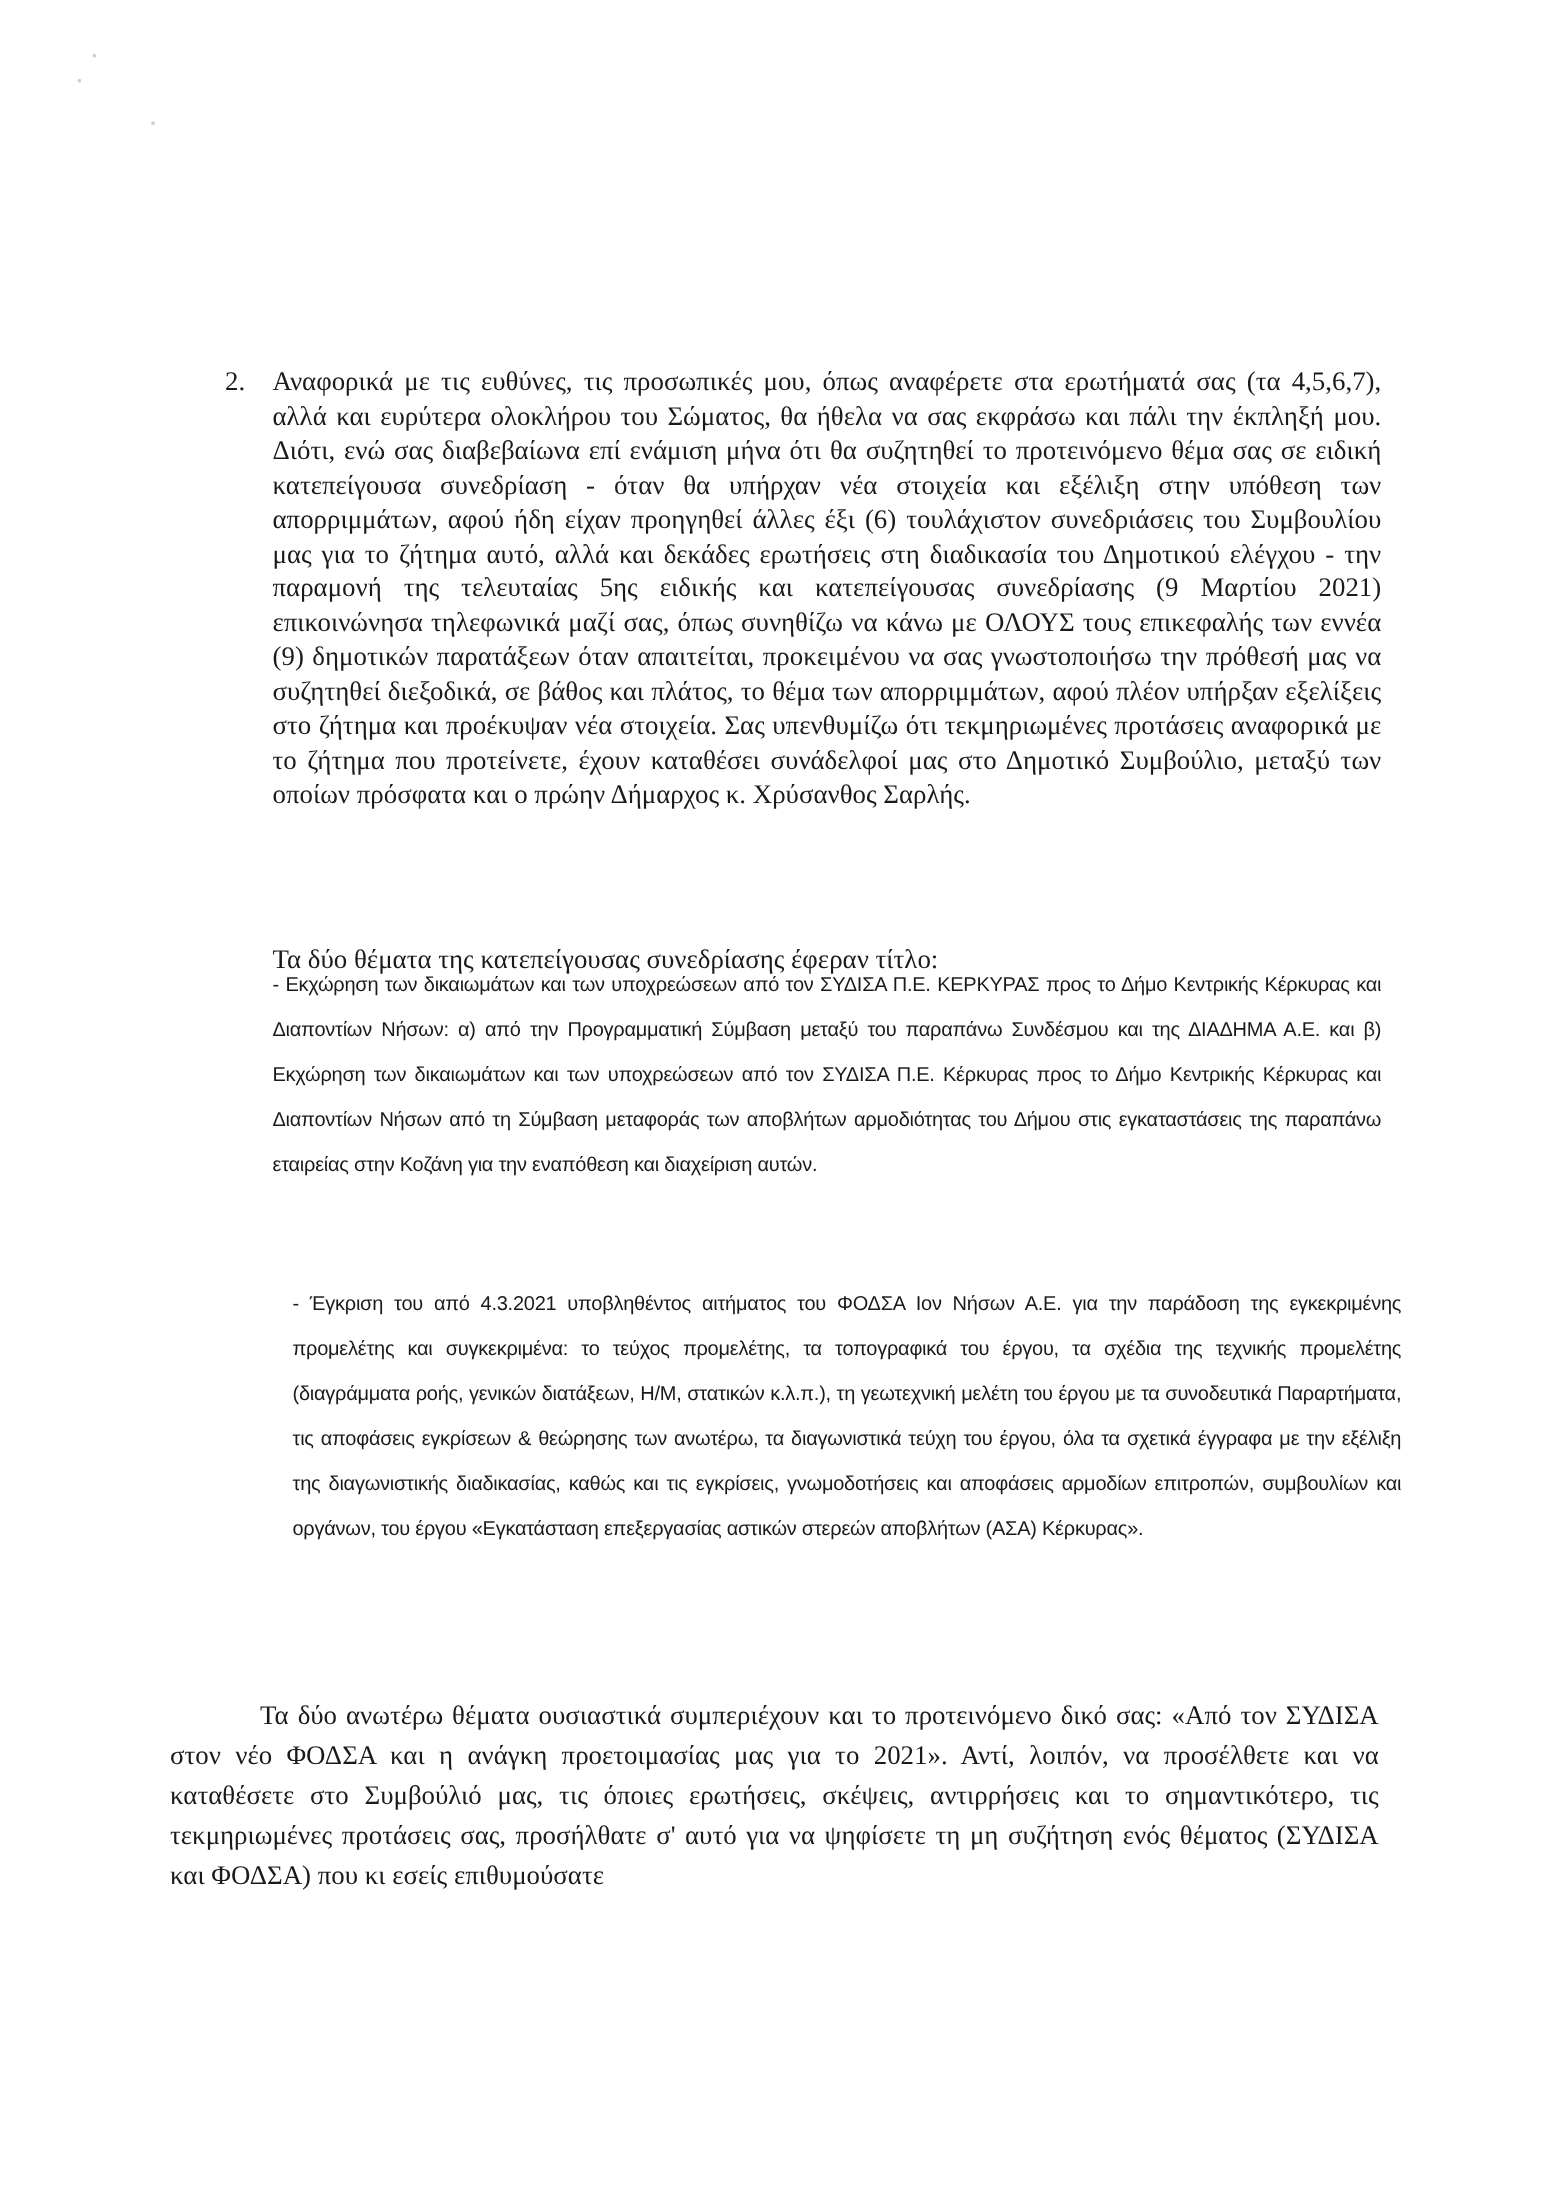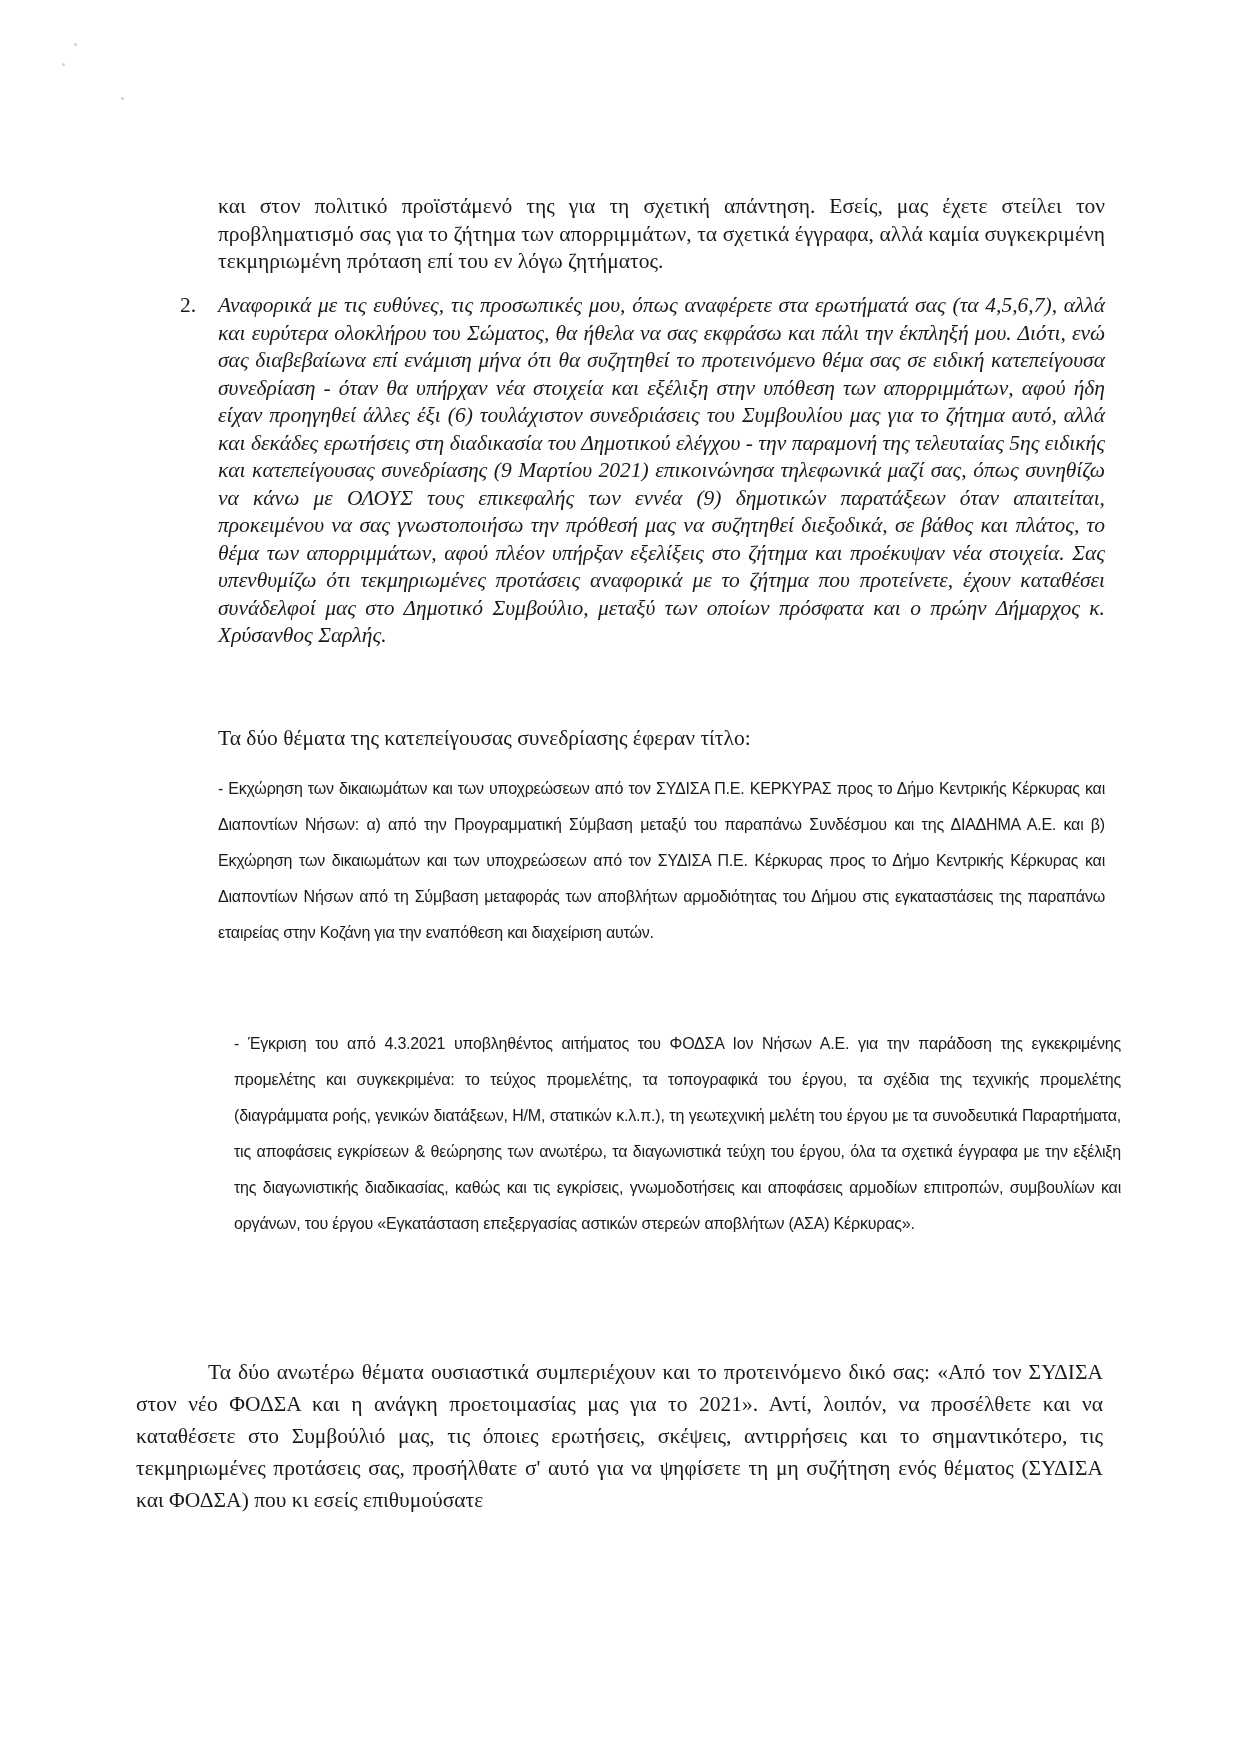--- a/index.html
+++ b/index.html
@@ -5,39 +5,36 @@
   html, body { margin: 0; padding: 0; background: #ffffff; }
   body { width: 1240px; height: 1754px; position: relative; overflow: hidden; color: #1a1a1a; }
   .page { position: absolute; left: 0; top: 0; width: 1240px; height: 1754px; background: #fff; }
   .serif { font-family: "Liberation Serif", "DejaVu Serif", serif; font-size: 21.5px; line-height: 27.5px; }
   .sans { font-family: "Liberation Sans", "DejaVu Sans", sans-serif; font-size: 16px; line-height: 36px; letter-spacing: -0.2px; }
   .block { position: absolute; text-align: justify; }
   .block p { margin: 0; }
   .cont { left: 218px; top: 193px; width: 887px; }
   .item2 { left: 180px; top: 292px; width: 925px; }
   .item2 .num { position: absolute; left: 0; top: 0; width: 38px; }
-  .item2 .body { margin-left: 38px; font-style: italic; }
-  .lead { left: 218px; top: 725px; width: 887px; }
+  .item2 .body { margin-left: 38px; }
+  .lead { left: 218px; top: 754px; width: 887px; }
   .topic1 { left: 218px; top: 771px; width: 887px; }
   .topic2 { left: 234px; top: 1026px; width: 887px; }
   .final { left: 136px; top: 1356px; width: 967px; text-indent: 72px; line-height: 32px; }
   .scan-dot { position: absolute; width: 3px; height: 3px; background: #cfcfcf; border-radius: 50%; }
 </style>
 </head>
 <body>
 
 <div class="page">
 
   <span class="scan-dot" style="left:74px;top:43px;"></span>
   <span class="scan-dot" style="left:62px;top:63px;"></span>
   <span class="scan-dot" style="left:121px;top:97px;"></span>
 
-  <div class="block serif cont">
-    <p>και στον πολιτικό προϊστάμενό της για τη σχετική απάντηση. Εσείς, μας έχετε στείλει τον προβληματισμό σας για το ζήτημα των απορριμμάτων, τα σχετικά έγγραφα, αλλά καμία συγκεκριμένη τεκμηριωμένη πρόταση επί του εν λόγω ζητήματος.</p>
-  </div>
 
   <div class="block serif item2">
     <span class="num">2.</span>
     <p class="body">Αναφορικά με τις ευθύνες, τις προσωπικές μου, όπως αναφέρετε στα ερωτήματά σας (τα 4,5,6,7), αλλά και ευρύτερα ολοκλήρου του Σώματος, θα ήθελα να σας εκφράσω και πάλι την έκπληξή μου. Διότι, ενώ σας διαβεβαίωνα επί ενάμιση μήνα ότι θα συζητηθεί το προτεινόμενο θέμα σας σε ειδική κατεπείγουσα συνεδρίαση - όταν θα υπήρχαν νέα στοιχεία και εξέλιξη στην υπόθεση των απορριμμάτων, αφού ήδη είχαν προηγηθεί άλλες έξι (6) τουλάχιστον συνεδριάσεις του Συμβουλίου μας για το ζήτημα αυτό, αλλά και δεκάδες ερωτήσεις στη διαδικασία του Δημοτικού ελέγχου - την παραμονή της τελευταίας 5ης ειδικής και κατεπείγουσας συνεδρίασης (9 Μαρτίου 2021) επικοινώνησα τηλεφωνικά μαζί σας, όπως συνηθίζω να κάνω με ΟΛΟΥΣ τους επικεφαλής των εννέα (9) δημοτικών παρατάξεων όταν απαιτείται, προκειμένου να σας γνωστοποιήσω την πρόθεσή μας να συζητηθεί διεξοδικά, σε βάθος και πλάτος, το θέμα των απορριμμάτων, αφού πλέον υπήρξαν εξελίξεις στο ζήτημα και προέκυψαν νέα στοιχεία. Σας υπενθυμίζω ότι τεκμηριωμένες προτάσεις αναφορικά με το ζήτημα που προτείνετε, έχουν καταθέσει συνάδελφοί μας στο Δημοτικό Συμβούλιο, μεταξύ των οποίων πρόσφατα και ο πρώην Δήμαρχος κ. Χρύσανθος Σαρλής.</p>
   </div>
 
   <div class="block serif lead">
     <p>Τα δύο θέματα της κατεπείγουσας συνεδρίασης έφεραν τίτλο:</p>
   </div>
 

